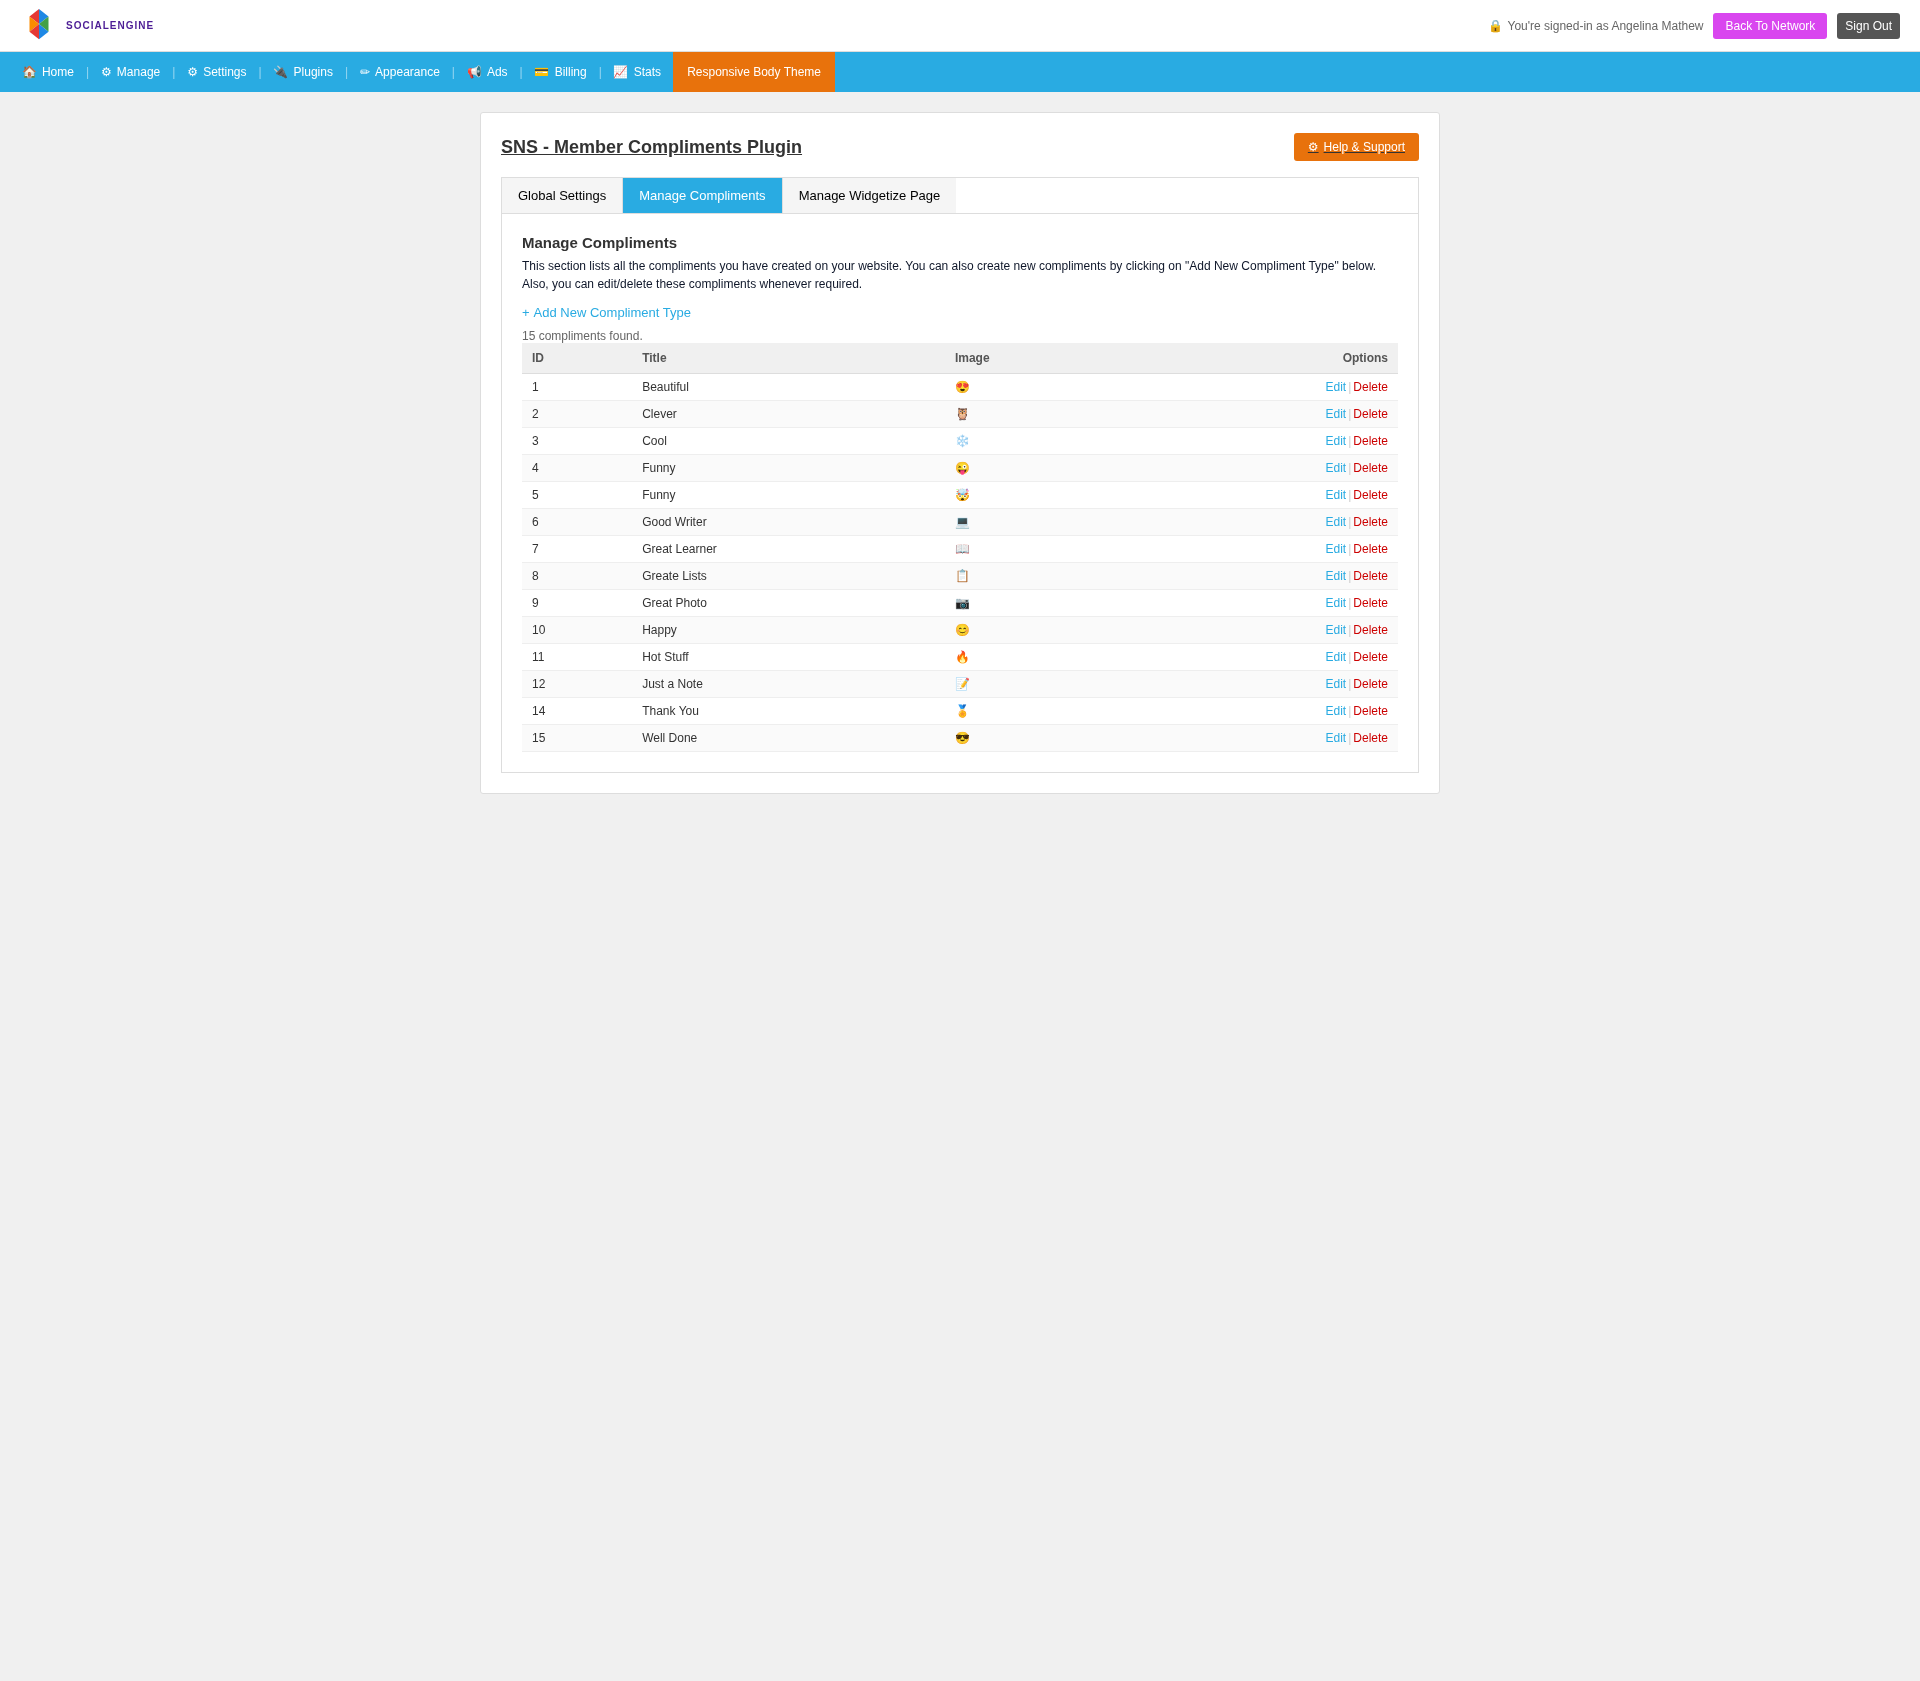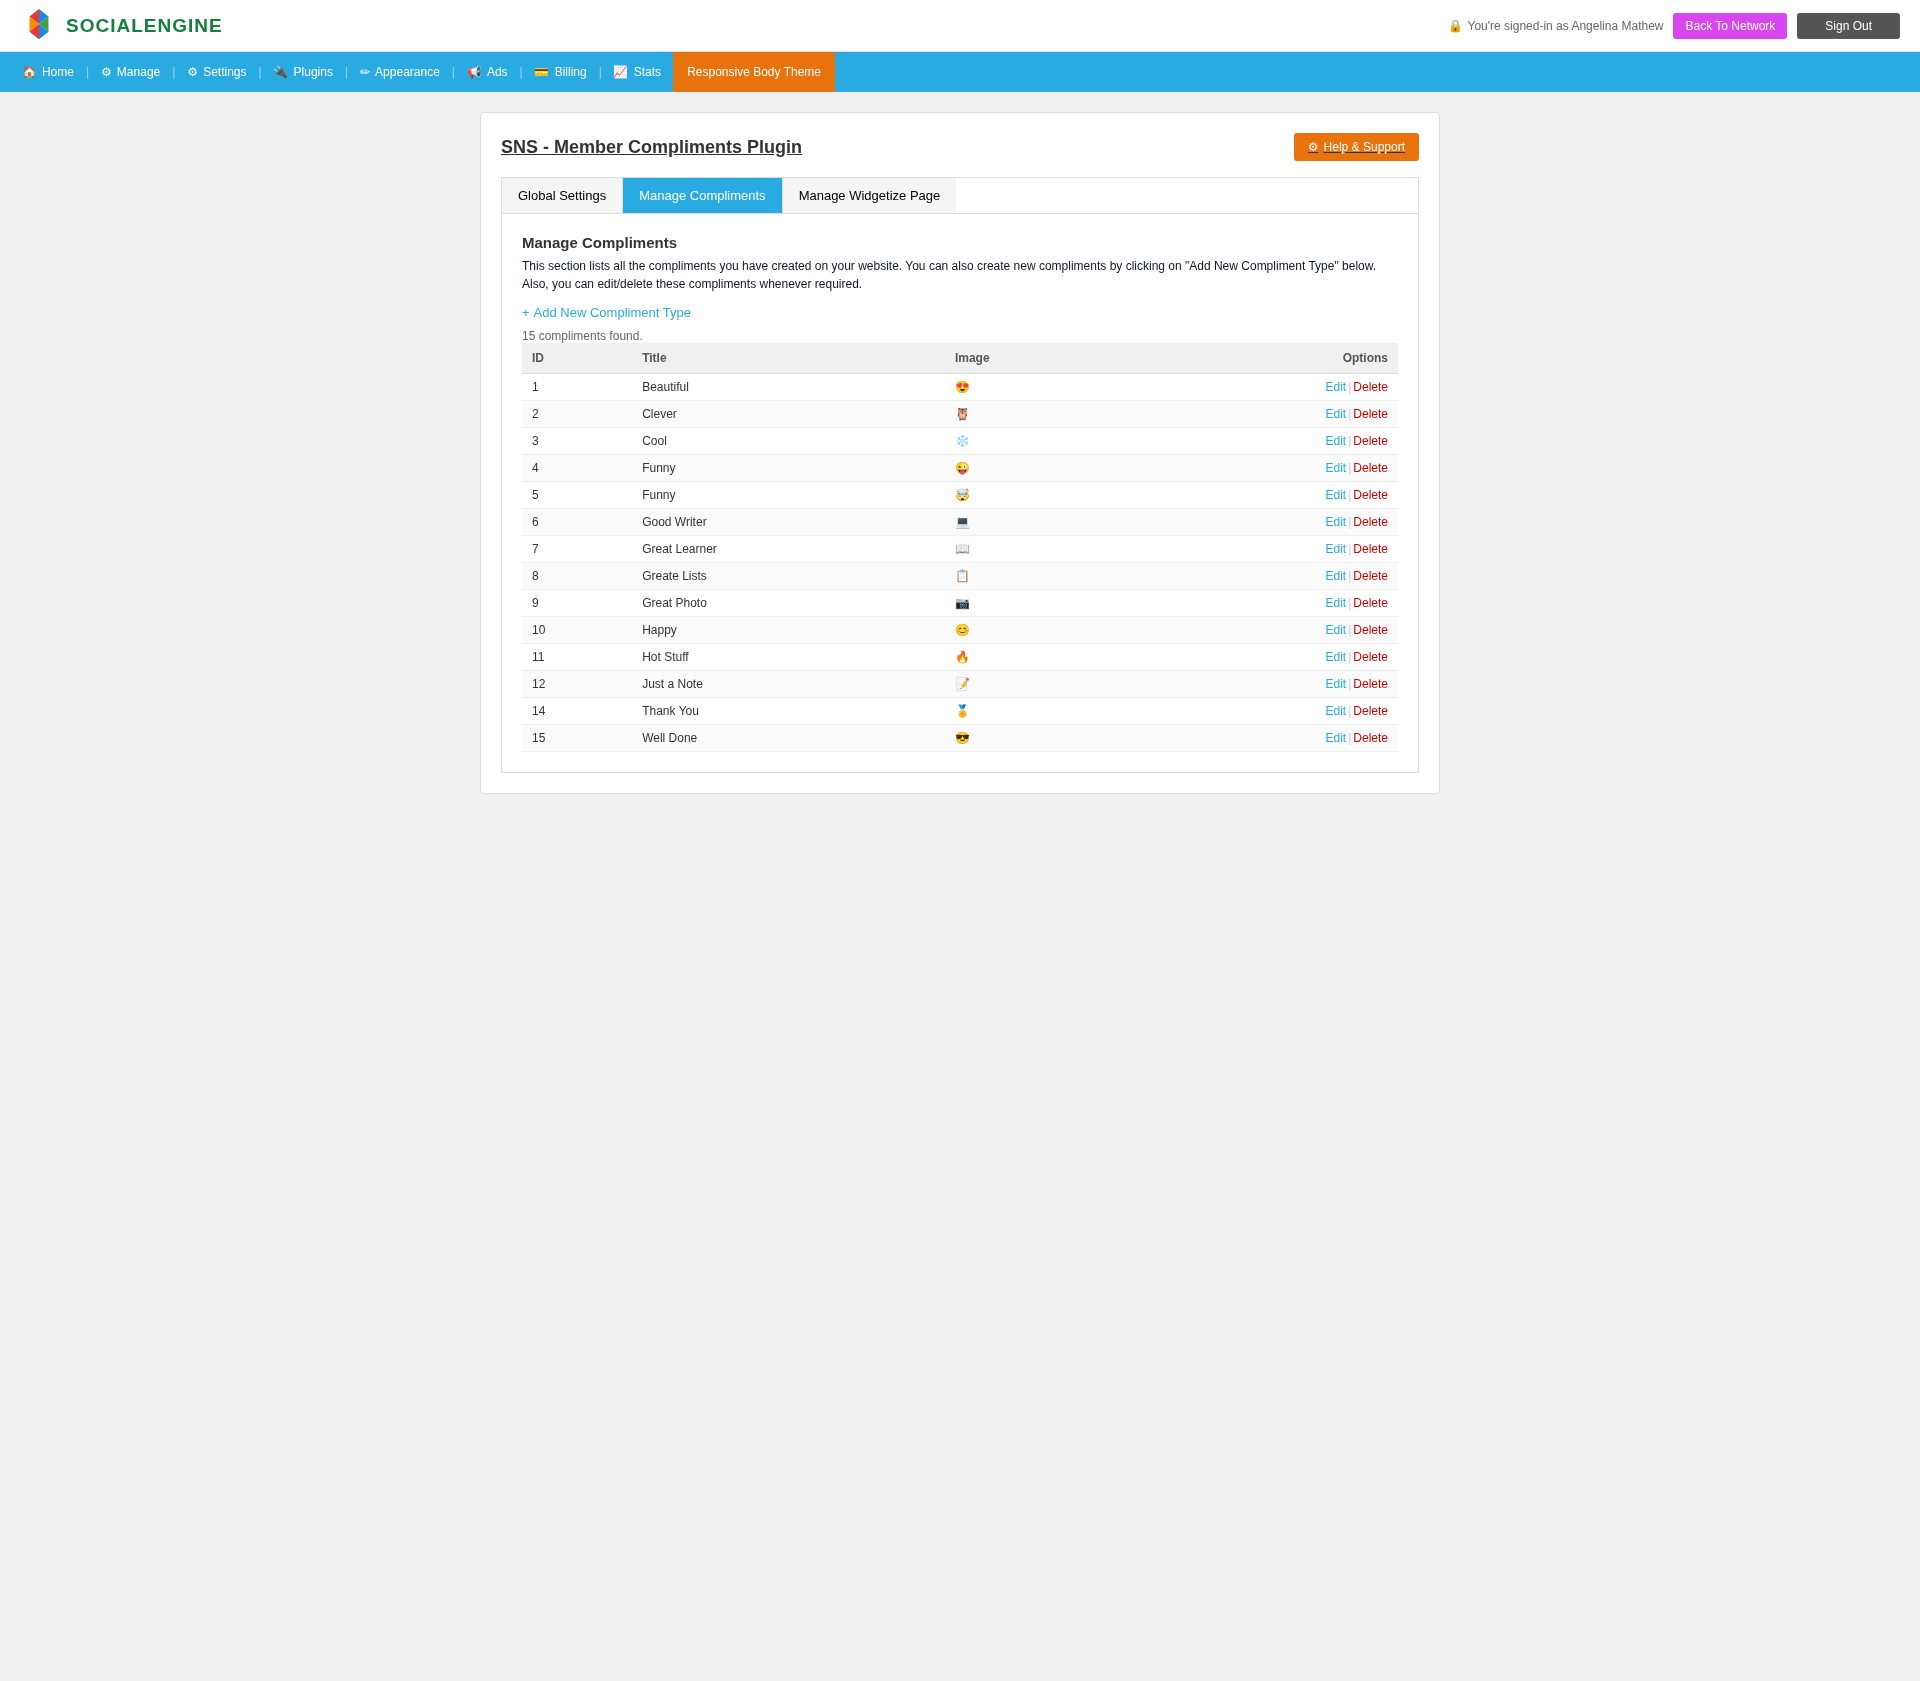--- a/index.html
+++ b/index.html
@@ -18,23 +18,23 @@
       display: flex;
       align-items: center;
       gap: 8px;
       flex: 1;
     }
     .logo-icon {
       width: 38px;
       height: 38px;
     }
     .logo-text {
-      font-size: 19px;
+      font-size: 10px;
       font-weight: bold;
-      color: #15803d;
+      color: #4c1d95;
       letter-spacing: 1px;
     }
     .header-right {
       display: flex;
       align-items: center;
       gap: 10px;
       font-size: 12px;
       color: #555;
     }
     .signed-in-text {
@@ -53,21 +53,21 @@
       cursor: pointer;
       font-size: 12px;
       display: flex;
       align-items: center;
       gap: 5px;
     }
     .btn-sign-out {
       background: #555;
       color: #fff;
       border: none;
-      padding: 6px 28px;
+      padding: 6px 8px;
       border-radius: 3px;
       cursor: pointer;
       font-size: 12px;
       display: flex;
       align-items: center;
       gap: 5px;
     }
 
     
     .nav-bar {

